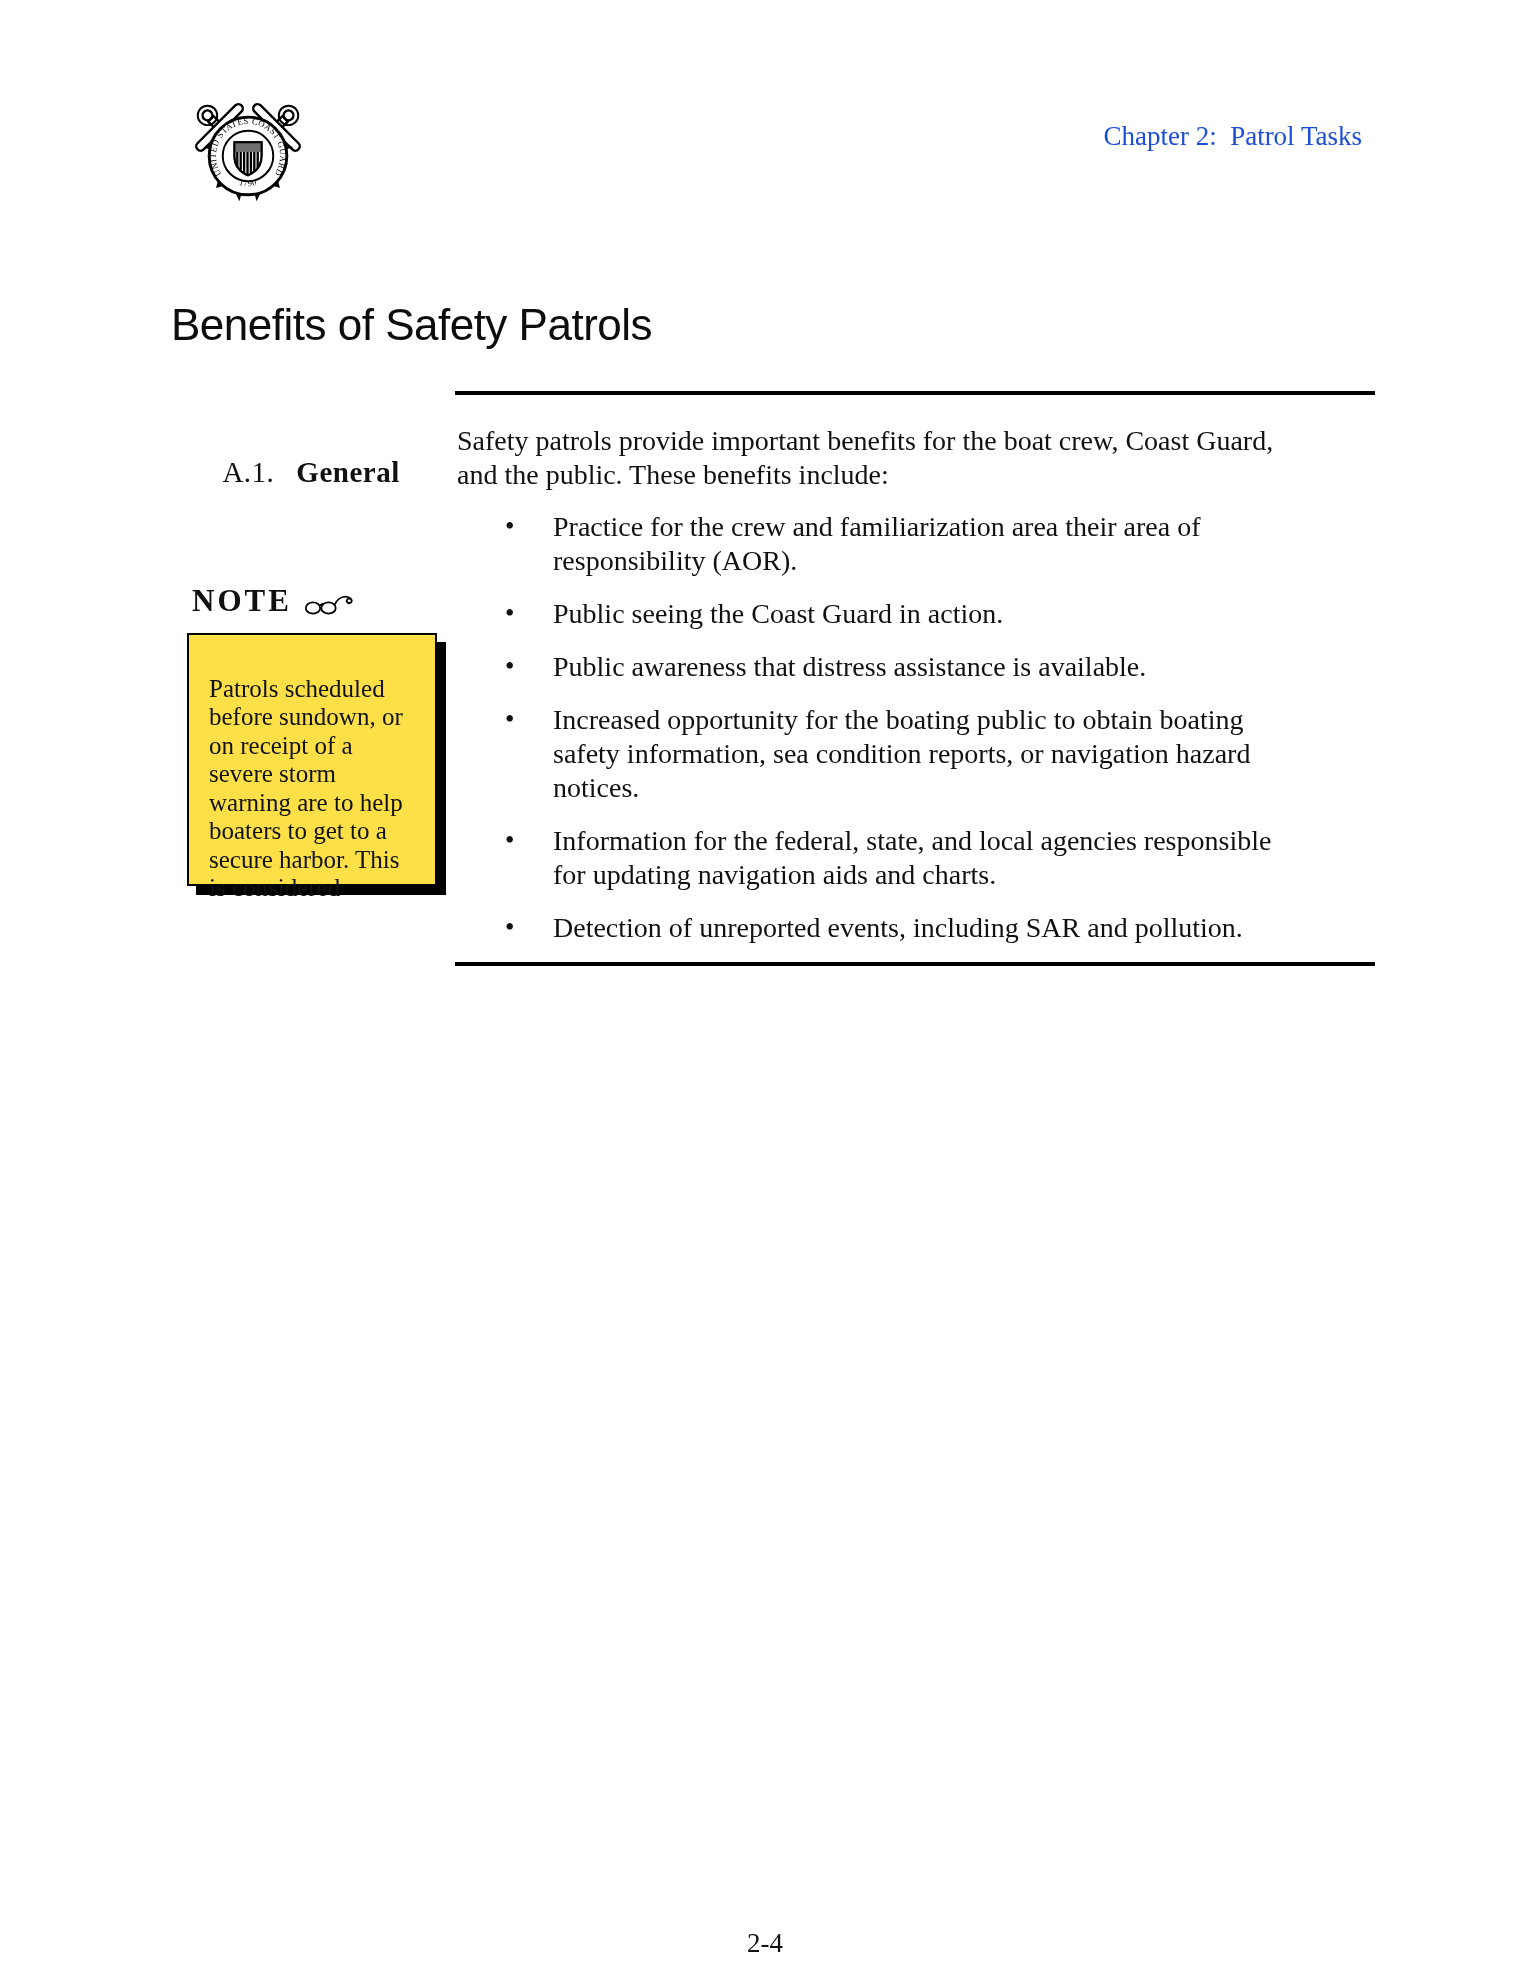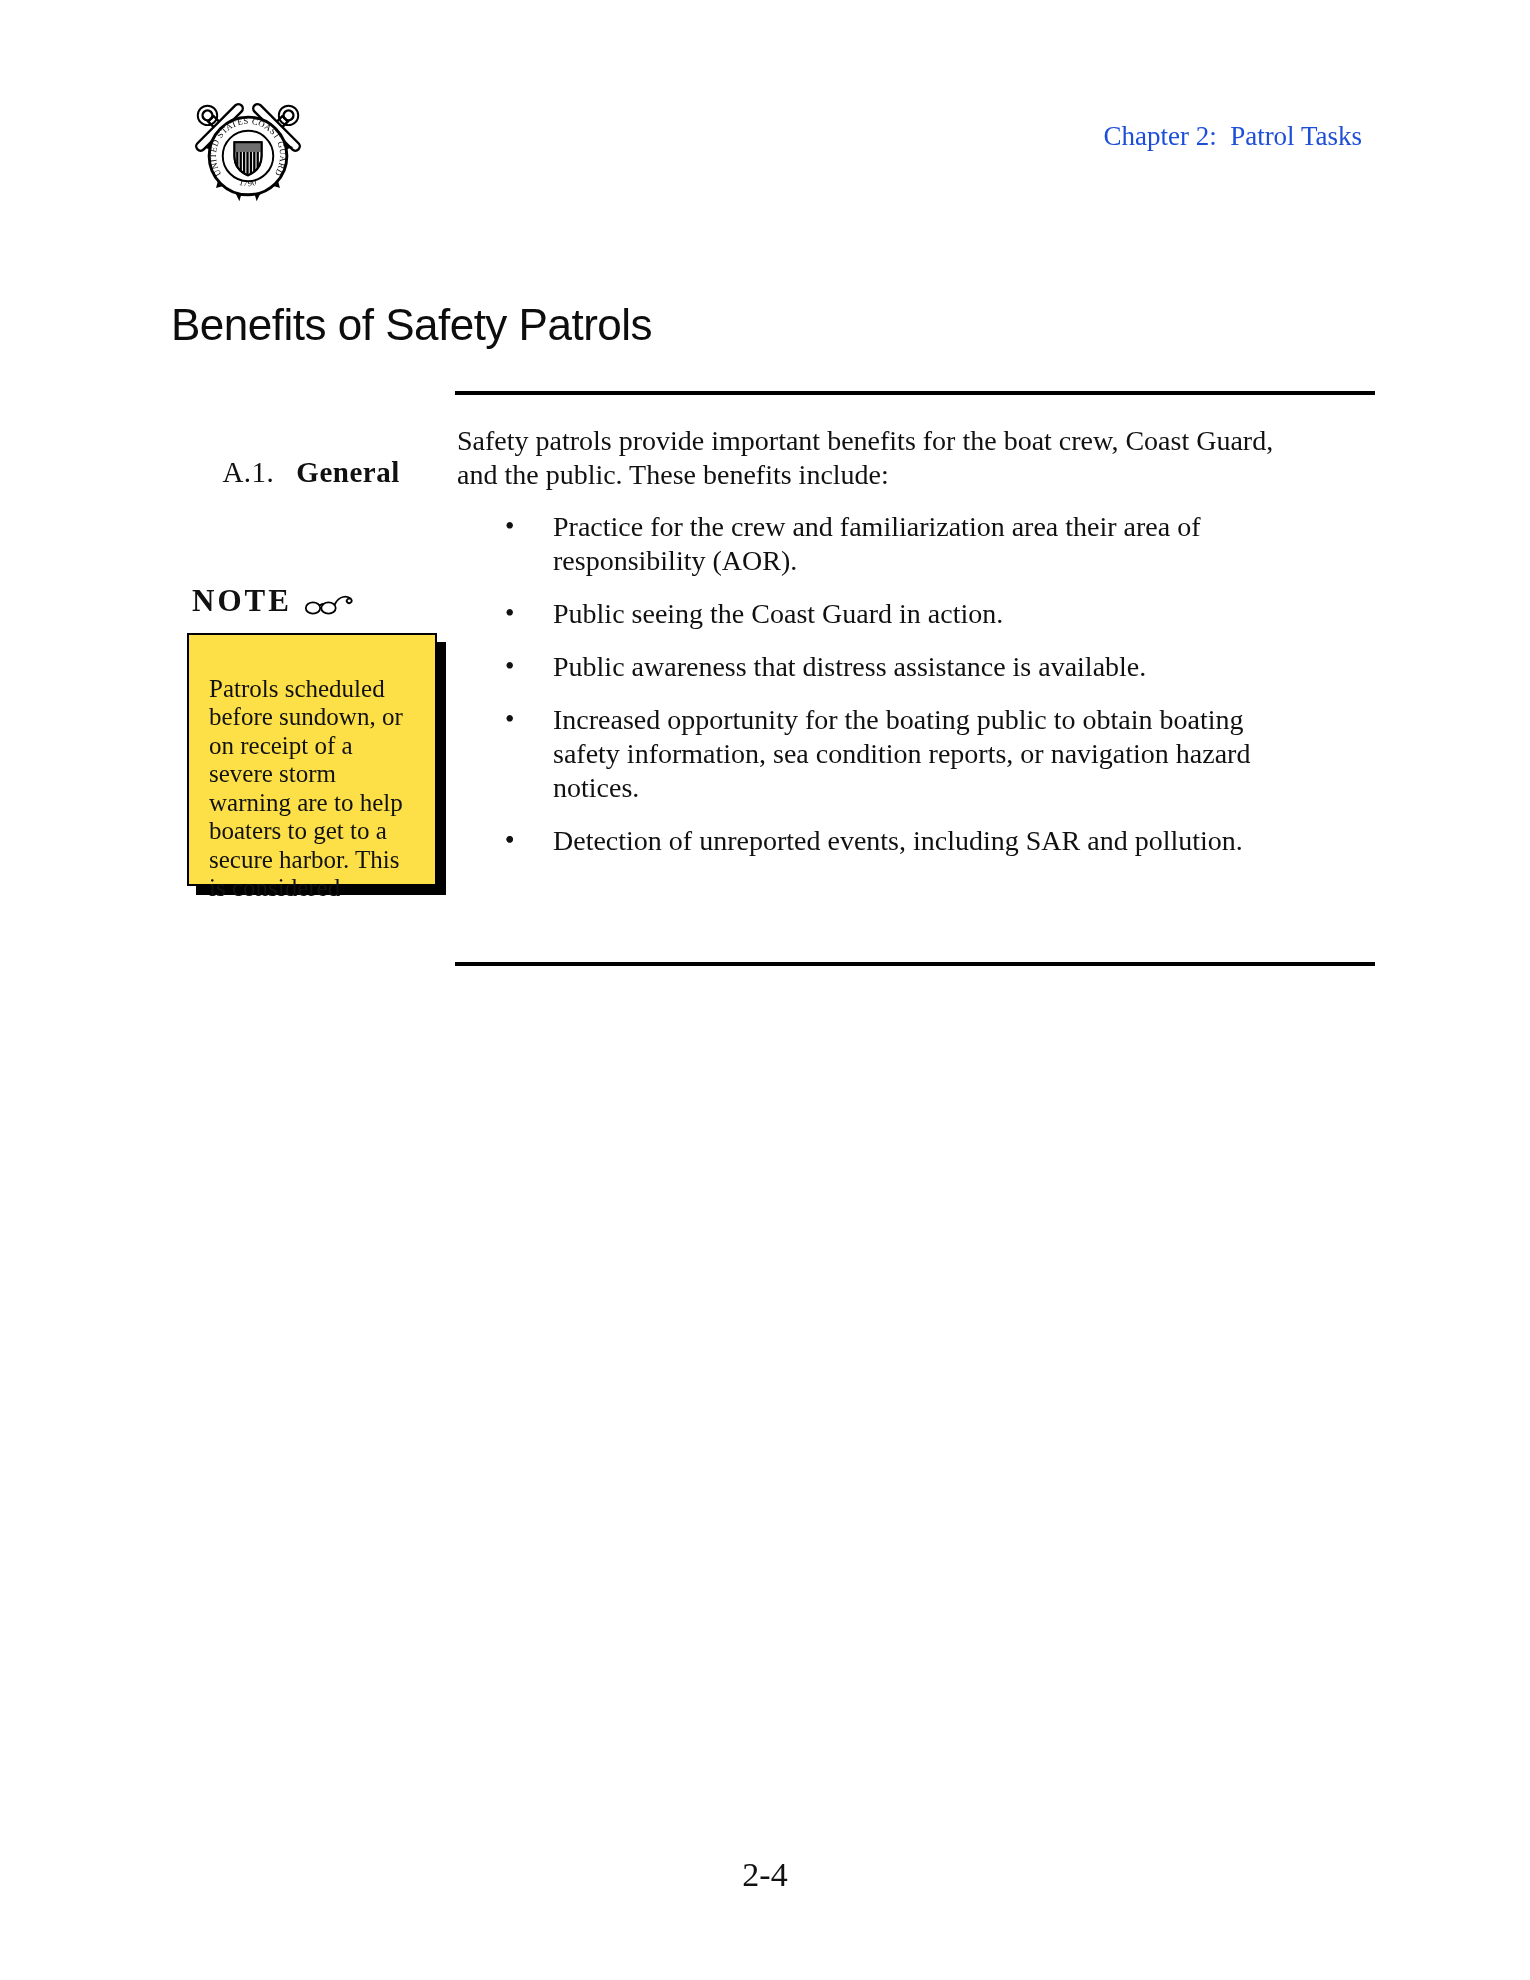--- a/index.html
+++ b/index.html
@@ -66,22 +66,22 @@
   ul.bullets { list-style:none; margin:0; padding:0; }
   ul.bullets li {
     position:relative; padding-left:96px; margin-bottom:19px;
     white-space:pre-line;
   }
   ul.bullets li .dot {
     position:absolute; left:48px; top:-1px; font-size:27px;
   }
 
   .page-number {
-    position:absolute; top:1856px; left:0; width:100%;
-    text-align:center; font-size:34px;
+    position:absolute; top:1928px; left:0; width:100%;
+    text-align:center; font-size:27px;
   }
 </style>
 </head>
 <body>
 
 <div class="page">
 
   <svg class="emblem" width="136" height="136" viewBox="0 0 140 140" aria-hidden="true">
     <defs>
       <clipPath id="shieldClip">
@@ -182,20 +182,21 @@
     <p class="intro">Safety patrols provide important benefits for the boat crew, Coast Guard,
 and the public. These benefits include:</p>
     <ul class="bullets">
       <li><span class="dot">•</span><span>Practice for the crew and familiarization area their area of
 responsibility (AOR).</span></li>
       <li><span class="dot">•</span><span>Public seeing the Coast Guard in action.</span></li>
       <li><span class="dot">•</span><span>Public awareness that distress assistance is available.</span></li>
       <li><span class="dot">•</span><span>Increased opportunity for the boating public to obtain boating
 safety information, sea condition reports, or navigation hazard
 notices.</span></li>
-      <li><span class="dot">•</span></li>
+      <li><span class="dot">•</span><span>Information for the federal, state, and local agencies responsible
+for updating navigation aids and charts.</span></li>
       <li><span class="dot">•</span><span>Detection of unreported events, including SAR and pollution.</span></li>
     </ul>
   </div>
 
   <div class="page-number">2-4</div>
 
 </div>
 
 </body></html>

